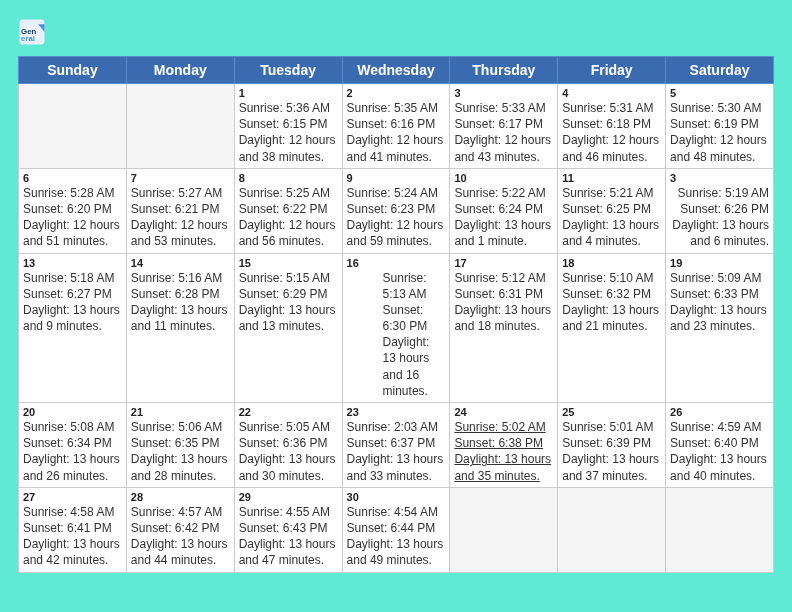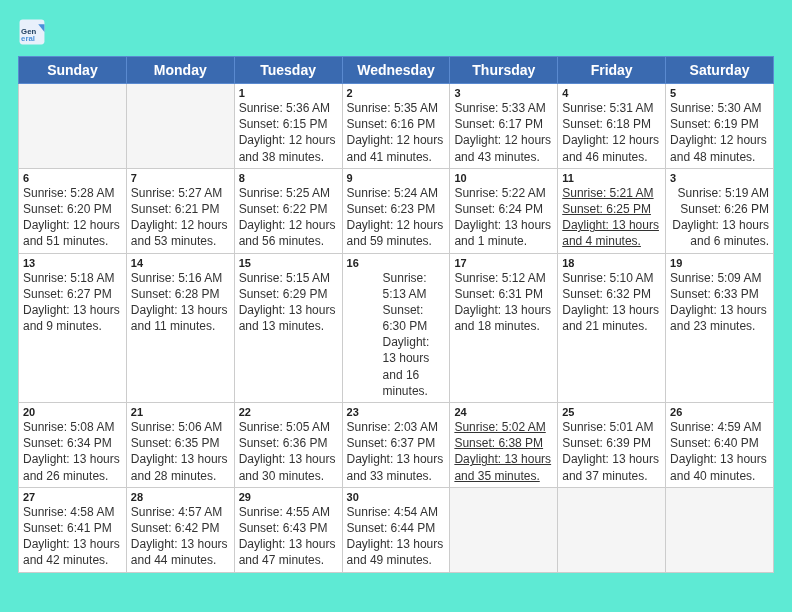--- a/index.html
+++ b/index.html
@@ -193,21 +193,21 @@
           </td>
           <td>
             <span class="day-num">10</span>
             <div class="day-info" style="white-space: pre-line;">Sunrise: 5:22 AM
 Sunset: 6:24 PM
 Daylight: 13 hours
 and 1 minute.</div>
           </td>
           <td>
             <span class="day-num">11</span>
-            <div class="day-info" style="white-space: pre-line; text-decoration: underline;">Sunrise: 5:21 AM
+            <div class="day-info" style="white-space: pre-line;">Sunrise: 5:21 AM
 Sunset: 6:25 PM
 Daylight: 13 hours
 and 4 minutes.</div>
           </td>
           <td>
             <span class="day-num">3</span>
             <div class="day-info" style="white-space: pre-line; text-align: right;">Sunrise: 5:19 AM
 Sunset: 6:26 PM
 Daylight: 13 hours
 and 6 minutes.</div>

